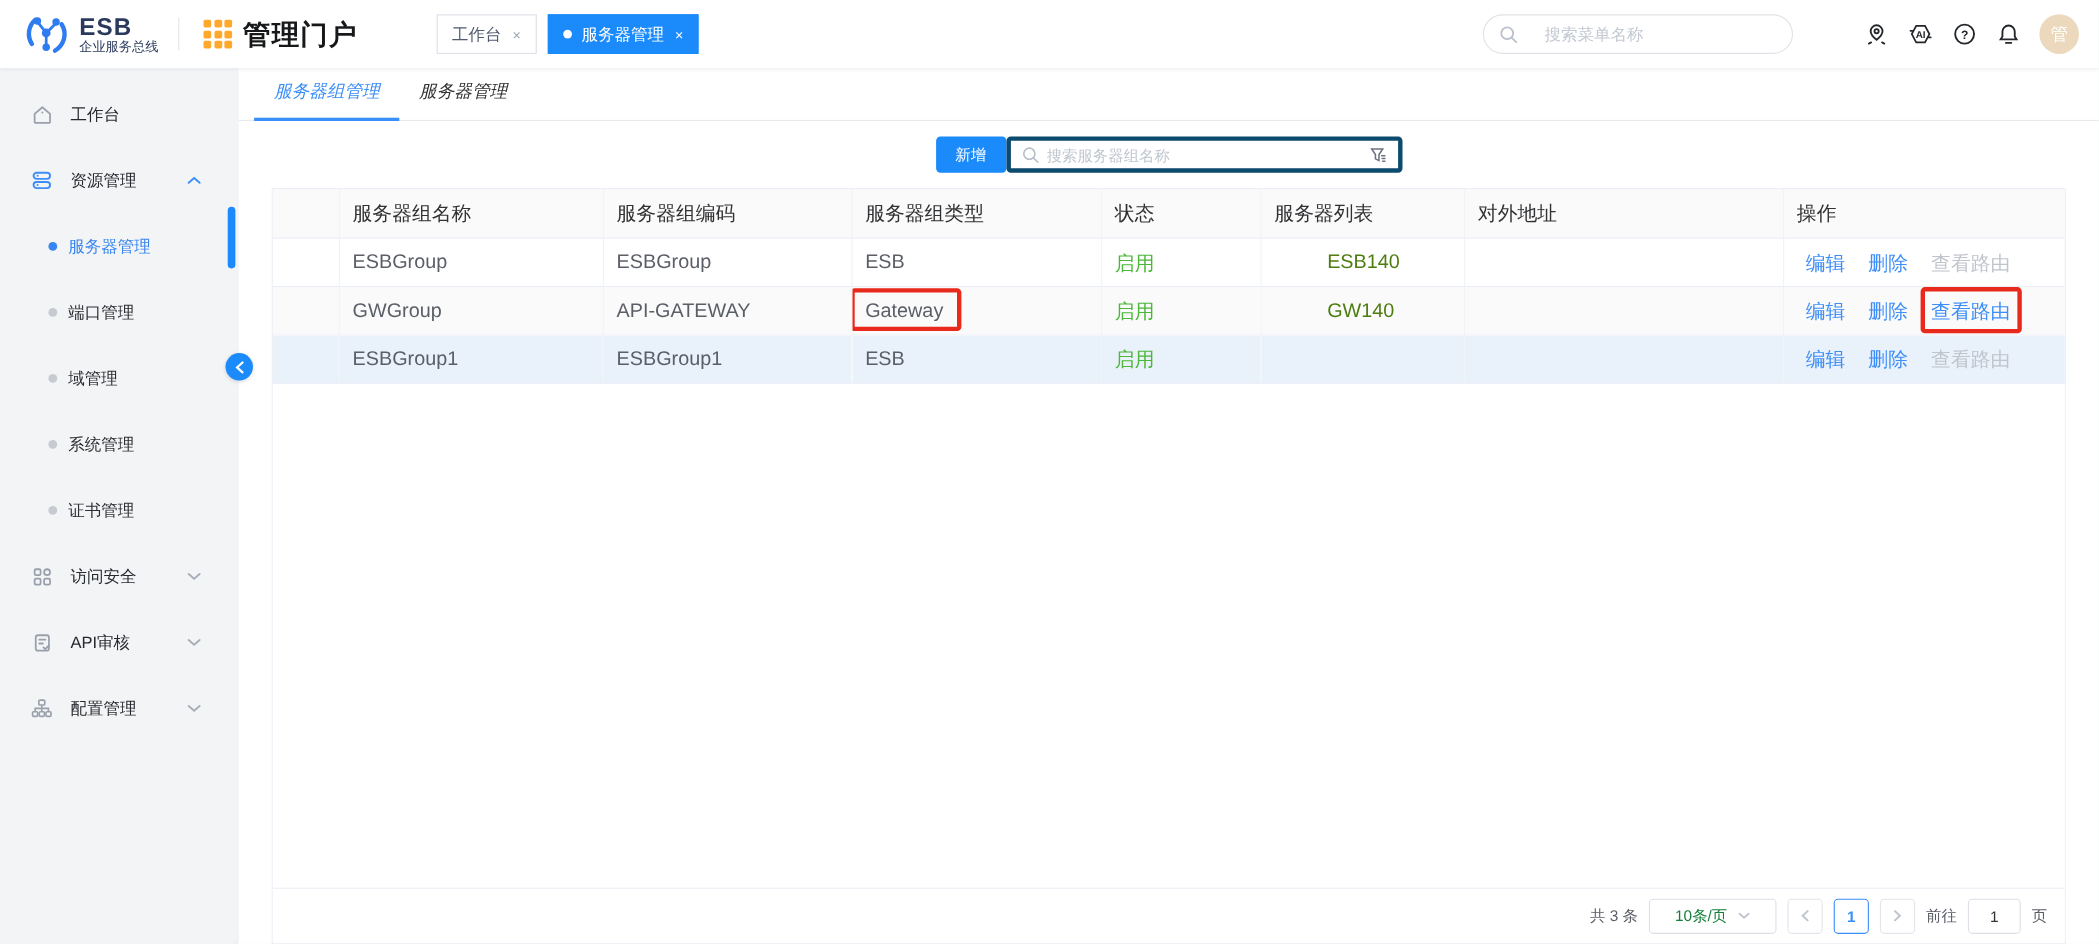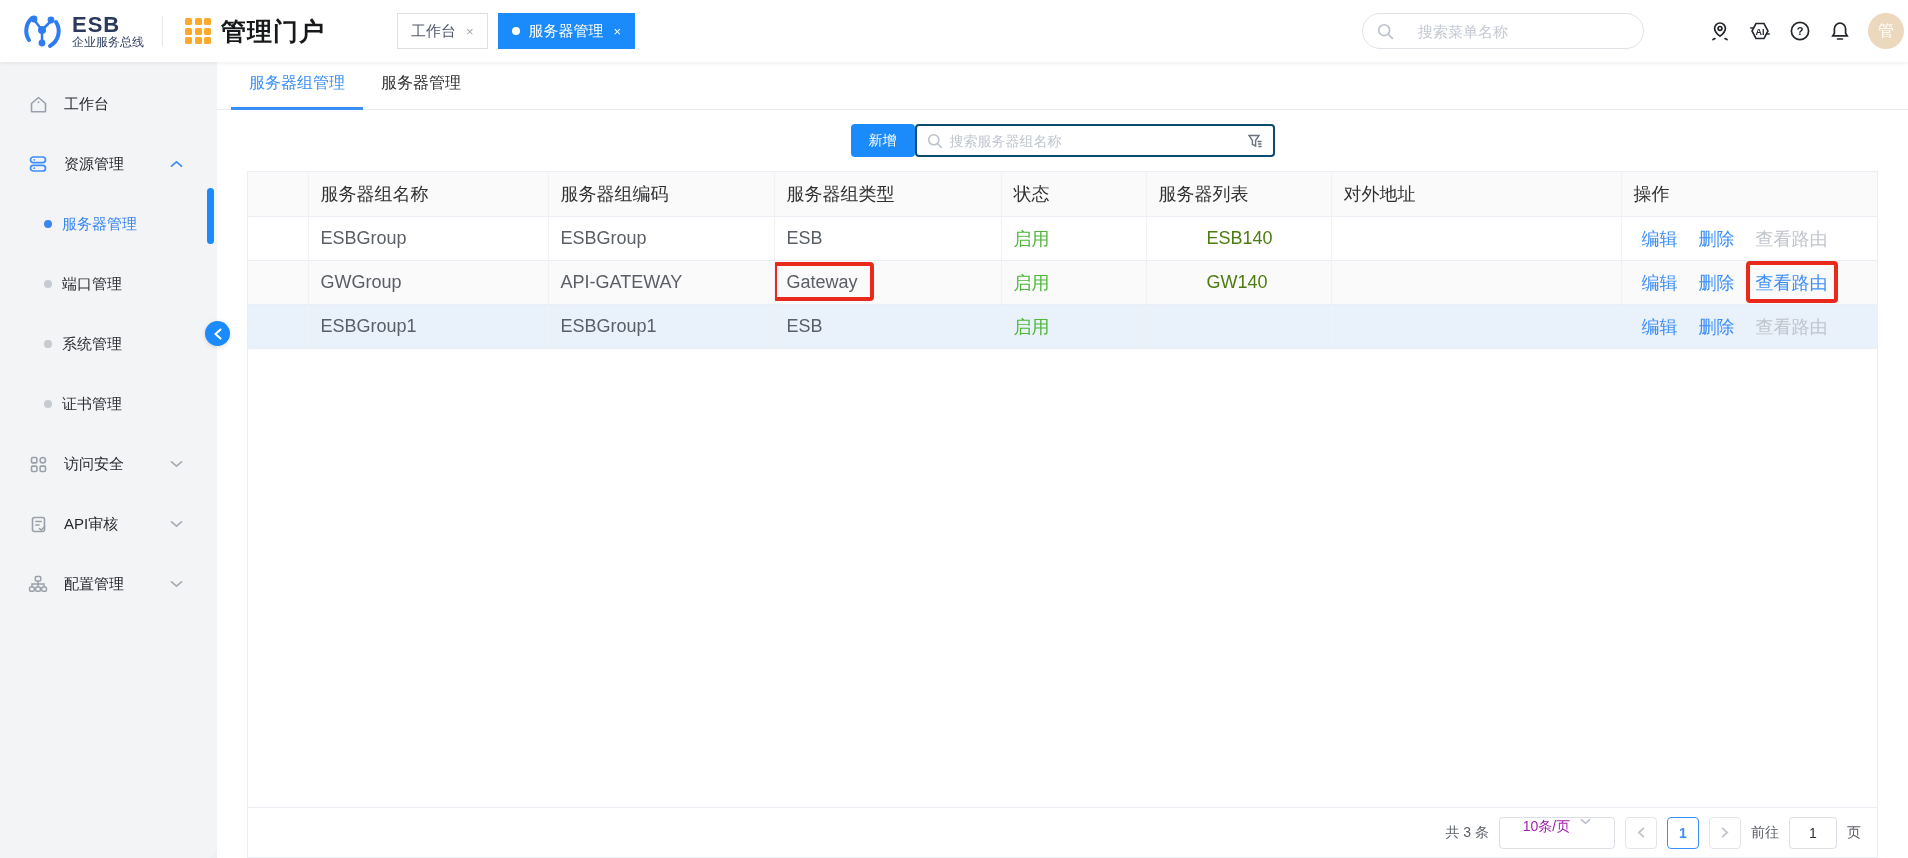--- a/index.html
+++ b/index.html
@@ -29,21 +29,21 @@
   .top-tab.active .close-x { color:#fff; }
   .tab-dot { width:8px; height:8px; border-radius:50%; background:#fff; margin-right:9px; }
 
   .header-spacer { flex:1; }
   .global-search { width:282px; height:36px; border:1px solid #dfe3e8; border-radius:18px;
     display:flex; align-items:center; padding:0 14px; margin-right:64px; background:#fff; }
   .global-search input { border:none; outline:none; flex:1; font-size:15px; color:#333;
     background:transparent; margin-left:24px; font-family:inherit; }
   .global-search input::placeholder { color:#c3c9d2; }
 
-  .header-icons { display:flex; align-items:center; gap:16px; padding-right:4px; }
+  .header-icons { display:flex; align-items:center; gap:16px; padding-right:18px; }
   .hicon { width:24px; height:24px; display:flex; align-items:center; justify-content:center; cursor:pointer; }
   .avatar { width:36px; height:36px; border-radius:50%; background:#ecd9bd; color:#fff;
     font-size:16px; display:flex; align-items:center; justify-content:center; cursor:pointer; }
 
   
   .sidebar { position:absolute; top:62px; left:0; width:217px; height:796px;
     background:#f3f4f6; border-radius:0 0 10px 0; }
   .menu { padding-top:12px; }
   .menu-item { height:60px; display:flex; align-items:center; padding-left:28px;
     font-size:15px; color:#26292e; cursor:pointer; position:relative; }
@@ -61,29 +61,29 @@
   .side-scroll-thumb { position:absolute; top:126px; right:3px; width:7px; height:56px;
     background:#1b8afa; border-radius:4px; }
   .collapse-btn { position:absolute; top:321px; left:205px; width:25px; height:25px; z-index:30;
     background:#1b8afa; border-radius:50%; display:flex; align-items:center; justify-content:center;
     cursor:pointer; box-shadow:0 1px 4px rgba(0,0,0,.15); }
 
   
   .main { position:absolute; top:62px; left:217px; width:1691px; height:796px; background:#fff;
     display:flex; flex-direction:column; }
   .content-tabs { height:48px; display:flex; align-items:flex-end; padding-left:14px;
-    border-bottom:1px solid #e8eaee; }
+    border-bottom:1px solid #e8eaee;font-style:italic; }
   .ctab { padding:0 18px 13px; font-size:16px; color:#303133; cursor:pointer;
     border-bottom:3px solid transparent; margin-bottom:-1px; }
   .ctab.active { color:#3a8ef8; border-bottom-color:#3a8ef8; }
 
   .toolbar { display:flex; align-items:center; justify-content:center; padding:14px 30px; }
   .btn-primary { height:33px; padding:0 18px; background:#1b8afa; color:#fff; border:none;
     border-radius:4px; font-size:14px; cursor:pointer; font-family:inherit; }
-  .table-search { width:360px; height:33px; border:2px solid #0c4a6e; border-radius:4px;
+  .table-search { width:360px; height:33px; border:4px solid #0c4a6e; border-radius:4px;
     display:flex; align-items:center; padding:0 10px; }
   .table-search input { border:none; outline:none; flex:1; font-size:14px; margin-left:7px;
     color:#333; font-family:inherit; background:transparent; }
   .table-search input::placeholder { color:#c0c6cf; }
 
   .table-panel { margin:0 30px; flex:1; display:flex; flex-direction:column;
     border:1px solid #ebeef5; border-top:none; }
   table { width:100%; border-collapse:collapse; table-layout:fixed; font-size:18px; }
   thead th { height:45px; background:#fafafa; color:#303133; font-weight:400; text-align:left;
     padding:0 12px; border-bottom:1px solid #ebeef5; border-right:1px solid #f0f2f5; border-top:1px solid #ebeef5; }
@@ -103,21 +103,21 @@
   .red-box { position:absolute; border:4px solid #e8291c; border-radius:4px; pointer-events:none; }
   .red-box.type-box { left:-14px; right:-16px; top:-10px; bottom:-8px; }
   .red-box.route-box { left:-10px; right:-10px; top:-10px; bottom:-8px; }
 
   .panel-spacer { flex:1; background:#fff; }
 
   
   .pagination { height:50px; border-top:1px solid #ebeef5; display:flex; align-items:center;
     justify-content:flex-end; padding-right:16px; gap:10px; font-size:14px; color:#5a5e66; background:#fff; }
   .page-size { width:116px; height:32px; border:1px solid #dcdfe6; border-radius:4px;
-    display:flex; justify-content:center; gap:10px; color:#a21caf; cursor:pointer; }
+    display:flex; align-items:center; justify-content:center; gap:10px; color:#15803d; cursor:pointer; }
   .pg-btn { width:32px; height:32px; border:1px solid #e2e5ea; border-radius:4px; background:#fff;
     display:flex; align-items:center; justify-content:center; color:#c0c4cc; cursor:default; }
   .pg-num { width:32px; height:32px; border:1px solid #3a8ef8; border-radius:4px; color:#3a8ef8;
     display:flex; align-items:center; justify-content:center; font-weight:bold; cursor:pointer; }
   .goto-input { width:48px; height:32px; border:1px solid #dcdfe6; border-radius:4px;
     text-align:center; font-size:14px; color:#333; outline:none; font-family:inherit; }
 
   svg { display:block; }
 </style>
 </head>
@@ -246,20 +246,24 @@
     </div>
 
     <div class="sub-item active">
       <span class="active-pill"></span>
       <span class="sub-dot"></span>
       <span>服务器管理</span>
     </div>
     <div class="sub-item">
       <span class="sub-dot"></span>
       <span>端口管理</span>
+    </div>
+    <div class="sub-item">
+      <span class="sub-dot"></span>
+      <span>域管理</span>
     </div>
     <div class="sub-item">
       <span class="sub-dot"></span>
       <span>系统管理</span>
     </div>
     <div class="sub-item">
       <span class="sub-dot"></span>
       <span>证书管理</span>
     </div>
 

